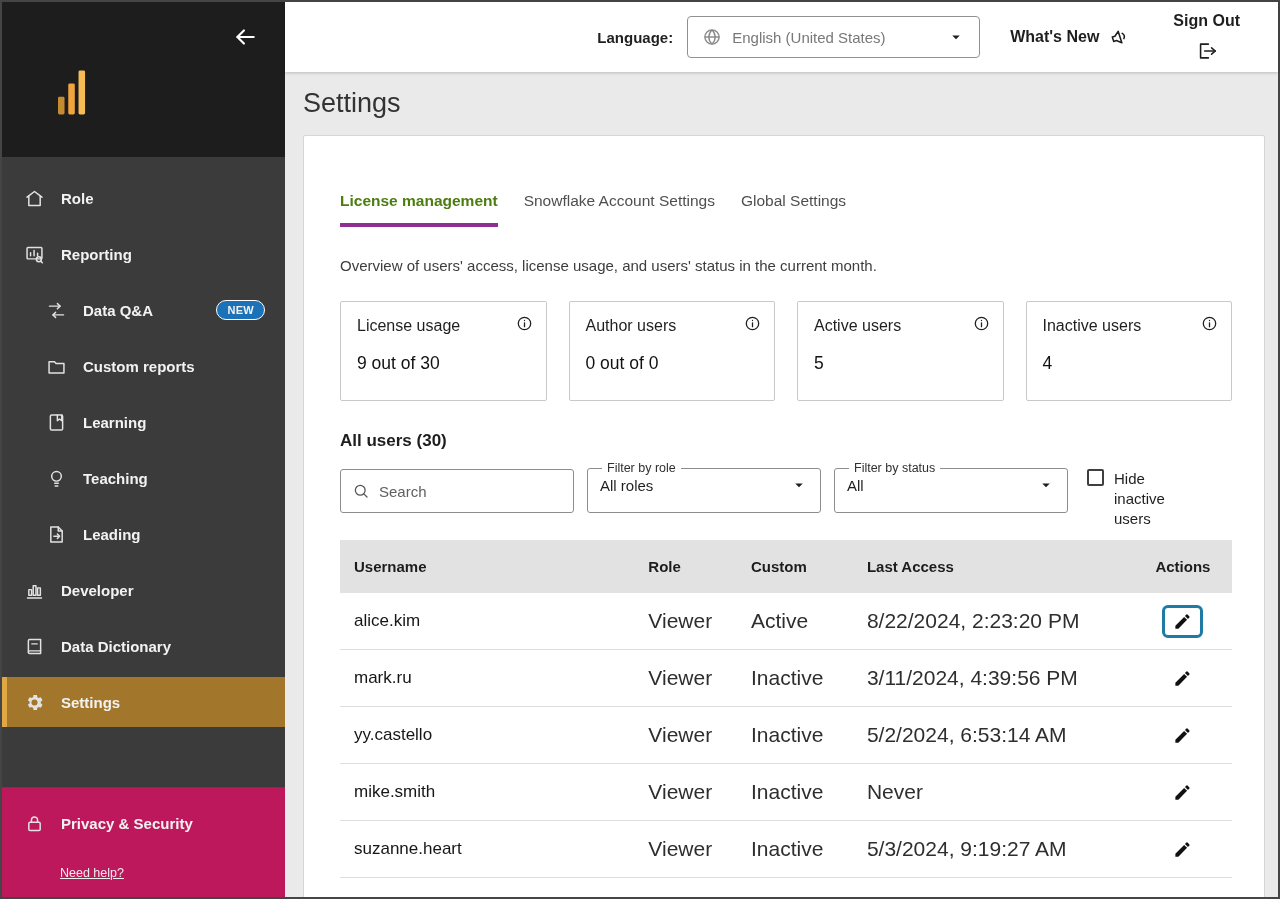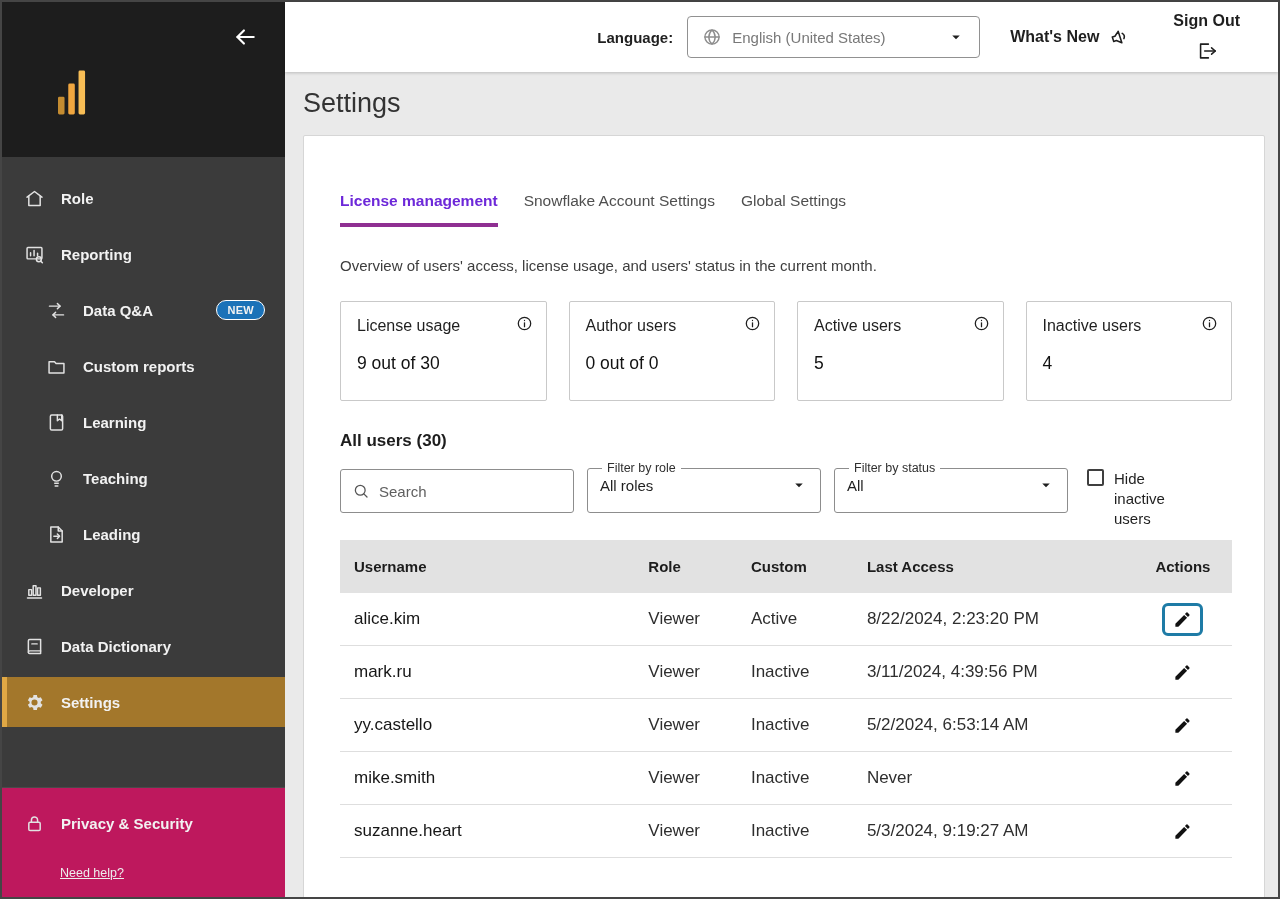--- a/index.html
+++ b/index.html
@@ -44,21 +44,21 @@
   .sign-out { display:flex; align-items:center; gap:10px; font-size:16px; font-weight:700; color:#1f1f1f; margin-left:42px; cursor:pointer;flex-direction:column; }
   .sign-out .icon { width:22px; height:22px; color:#1f1f1f; }
 
   .content { flex:1; overflow:hidden; padding:0 13px 0 18px; }
   .page-title { font-size:27px; font-weight:500; color:#333; margin:16px 0 16px 0; }
 
   .card { background:#fff; border:1px solid #d6d6d6; border-radius:2px; padding:56px 32px 40px 36px; height:1200px; }
 
   .tabs { display:flex; gap:26px; }
   .tab { font-size:15.5px; color:#4f4f4f; padding-bottom:13px; cursor:pointer; }
-  .tab.active { color:#6d28d9; font-weight:700; border-bottom:4px solid var(--tab_underline,#8f2f92); }
+  .tab.active { color:#4d7c0f; font-weight:700; border-bottom:4px solid var(--tab_underline,#8f2f92); }
 
   .overview { margin-top:30px; font-size:15px; color:#3d3d3d; }
 
   .stat-cards { display:flex; gap:22px; margin-top:27px; }
   .stat-card { flex:1; border:1px solid #c9c9c9; border-radius:2px; position:relative; padding:15px 16px 20px; min-height:100px; background:#fff; }
   .stat-title { font-size:16px; color:#1f1f1f; }
   .stat-card .info { position:absolute; top:13px; right:13px; width:17px; height:17px; color:#1f1f1f; cursor:pointer; display:inline-flex; }
   .stat-value { margin-top:18px; font-size:17.5px; color:#111; }
 
   .all-users { margin-top:30px; font-size:17px; font-weight:700; color:#1d1d1d; }
@@ -77,21 +77,21 @@
 
   .hide-inactive { display:flex; align-items:flex-start; gap:10px; margin-top:8px; margin-left:6px; height:44px; cursor:pointer; }
   .hide-inactive input { width:17px; height:17px; appearance:none; -webkit-appearance:none; border:2px solid #3f3f3f; border-radius:2px; background:#fff; cursor:pointer; flex-shrink:0; }
   .hide-label { width:62px; font-size:15px; line-height:20px; color:#1f1f1f; }
 
   .users-table { width:100%; border-collapse:collapse; margin-top:27px; }
   .c-user{width:33%} .c-role{width:11.5%} .c-status{width:13%} .c-last{width:31.5%} .c-actions{width:11%}
   .users-table thead tr { background:#e2e2e2; }
   .users-table th { text-align:left; font-size:15px; font-weight:700; color:#1d1d1d; padding:18px 0 18px 14px; }
   .users-table th.th-actions { text-align:center; padding-left:0; }
-  .users-table td { border-bottom:1px solid #dedede; font-size:17px; color:#2e2e2e; padding:16px 0 16px 14px; }
+  .users-table td { border-bottom:1px solid #dedede; font-size:21px; color:#2e2e2e; padding:16px 0 16px 14px; }
   .users-table td.td-user { font-size:17px; color:#161616; }
   .users-table td.td-actions { text-align:center; padding:8px 0; }
   .edit-btn { background:none; border:3px solid transparent; border-radius:6px; padding:4px 8px; cursor:pointer; display:inline-flex; align-items:center; }
   .edit-btn .icon { width:19px; height:19px; color:#111; display:inline-flex; }
   .edit-btn.focused { border-color:var(--focus_ring,#1e7ba6); }
 
   .si { stroke:currentColor; fill:none; stroke-width:1.7; stroke-linecap:round; stroke-linejoin:round; width:100%; height:100%; }
   .fi { fill:currentColor; stroke:none; width:100%; height:100%; }
 </style>
 </head>

